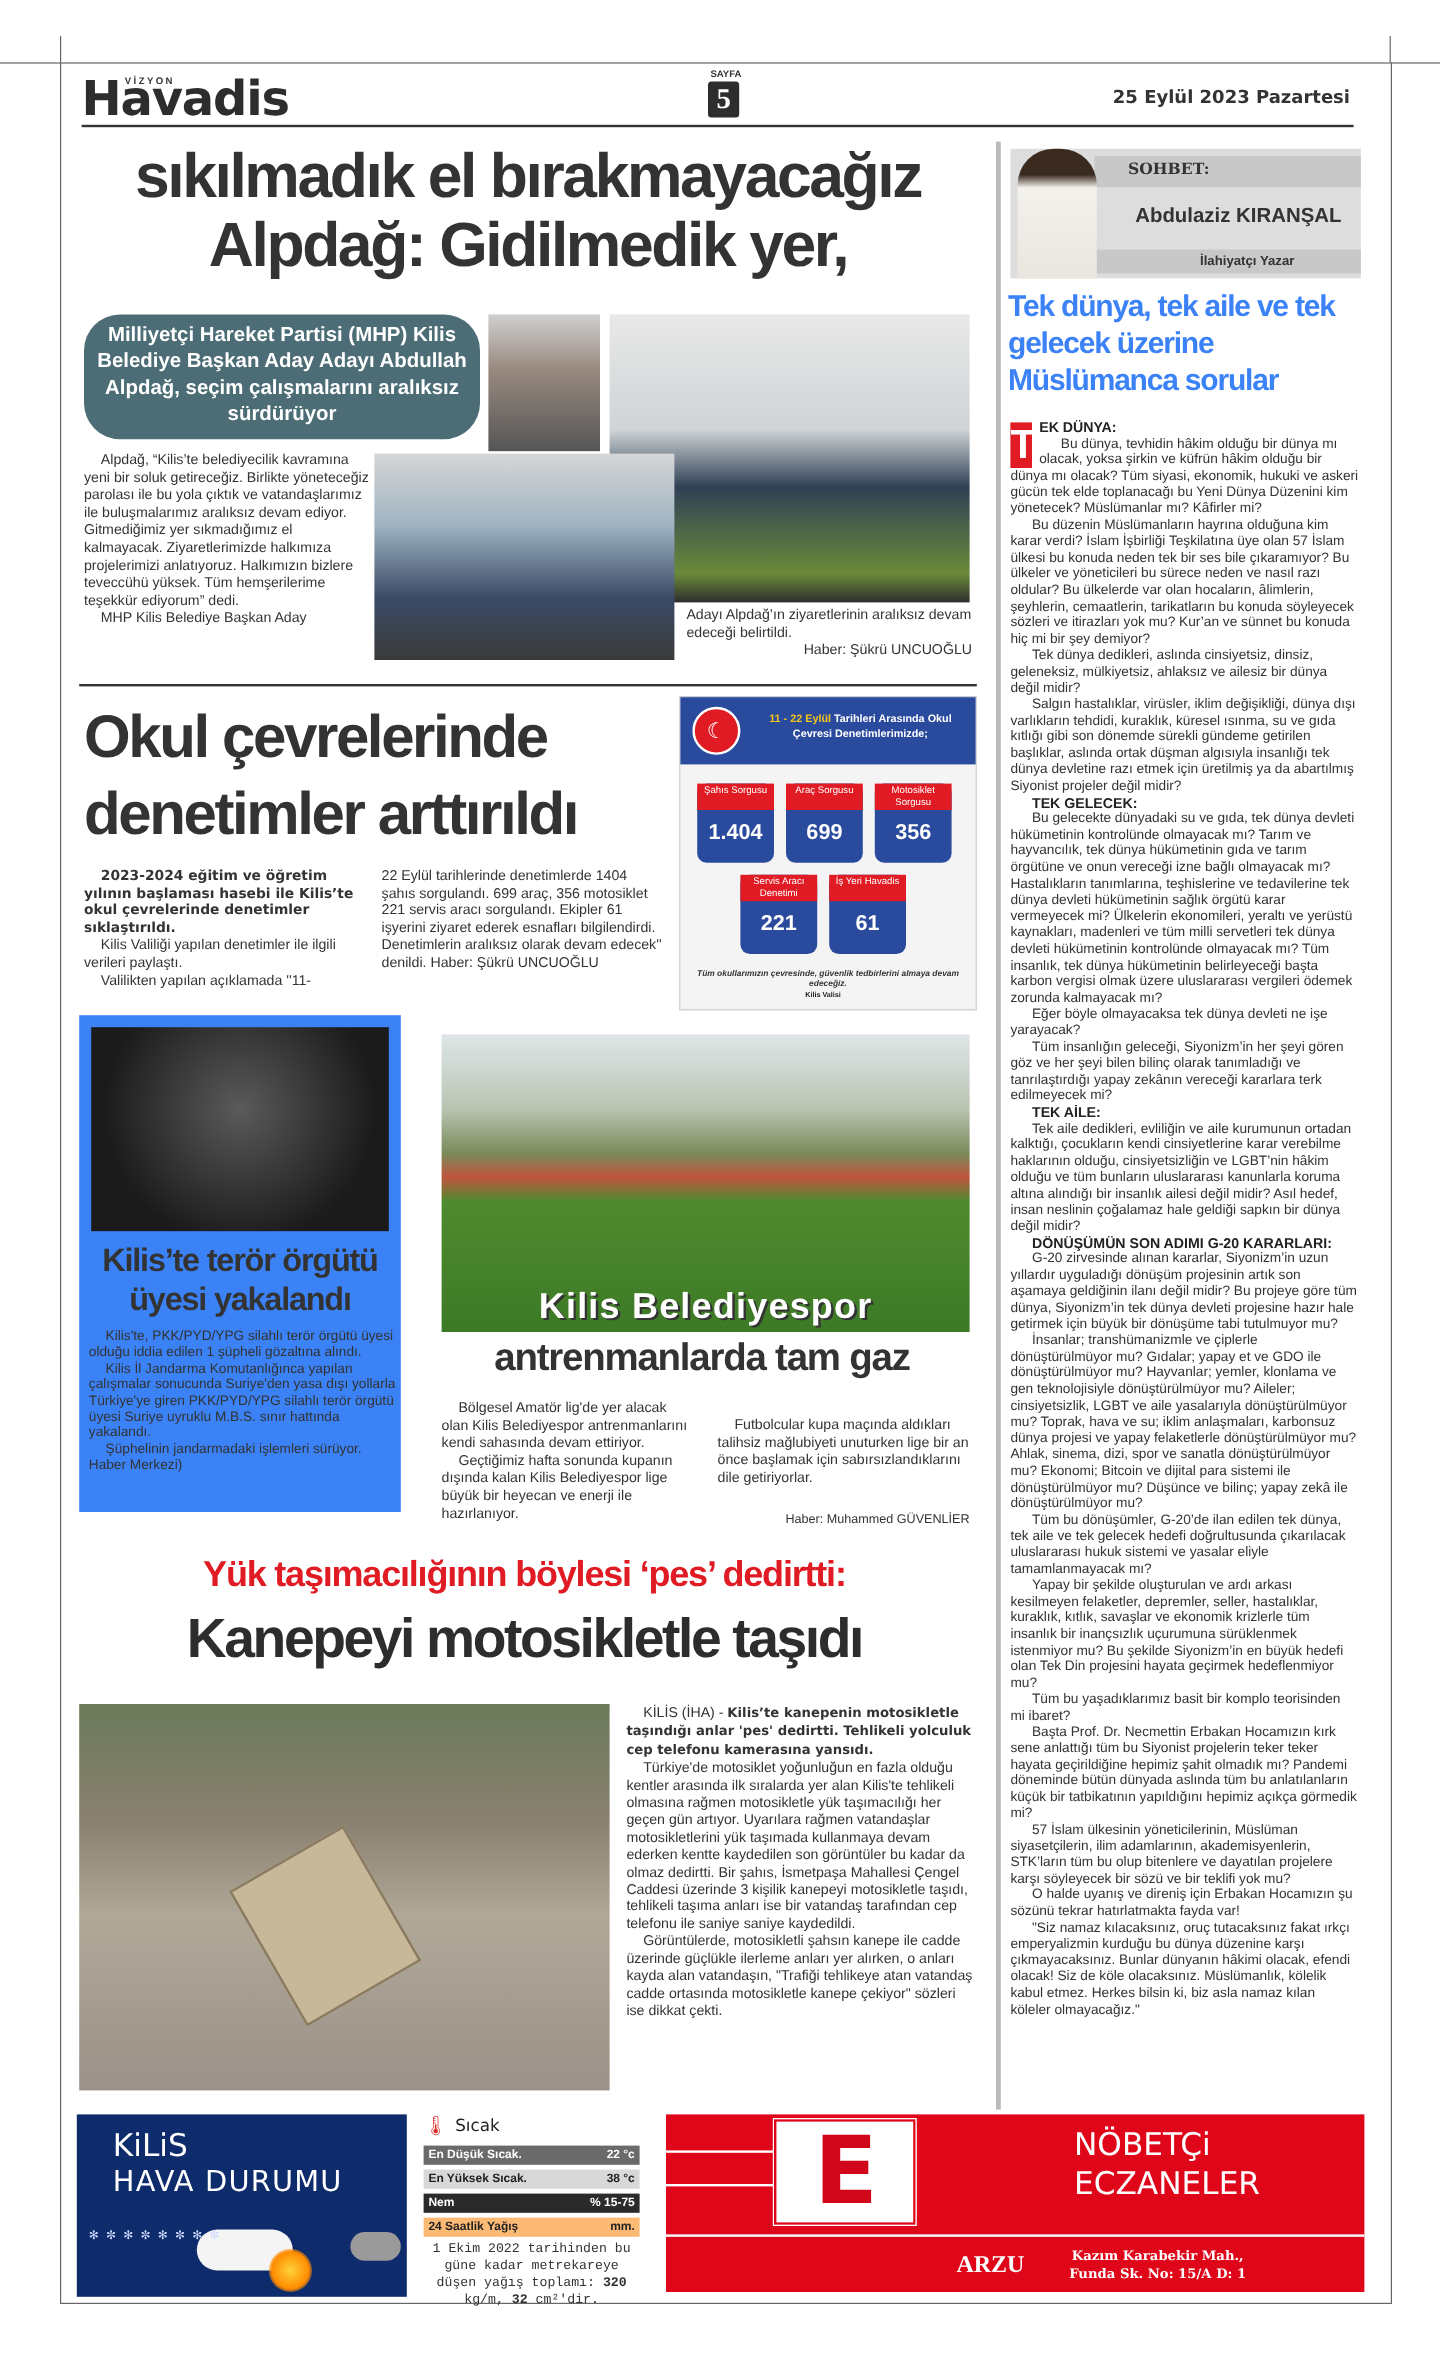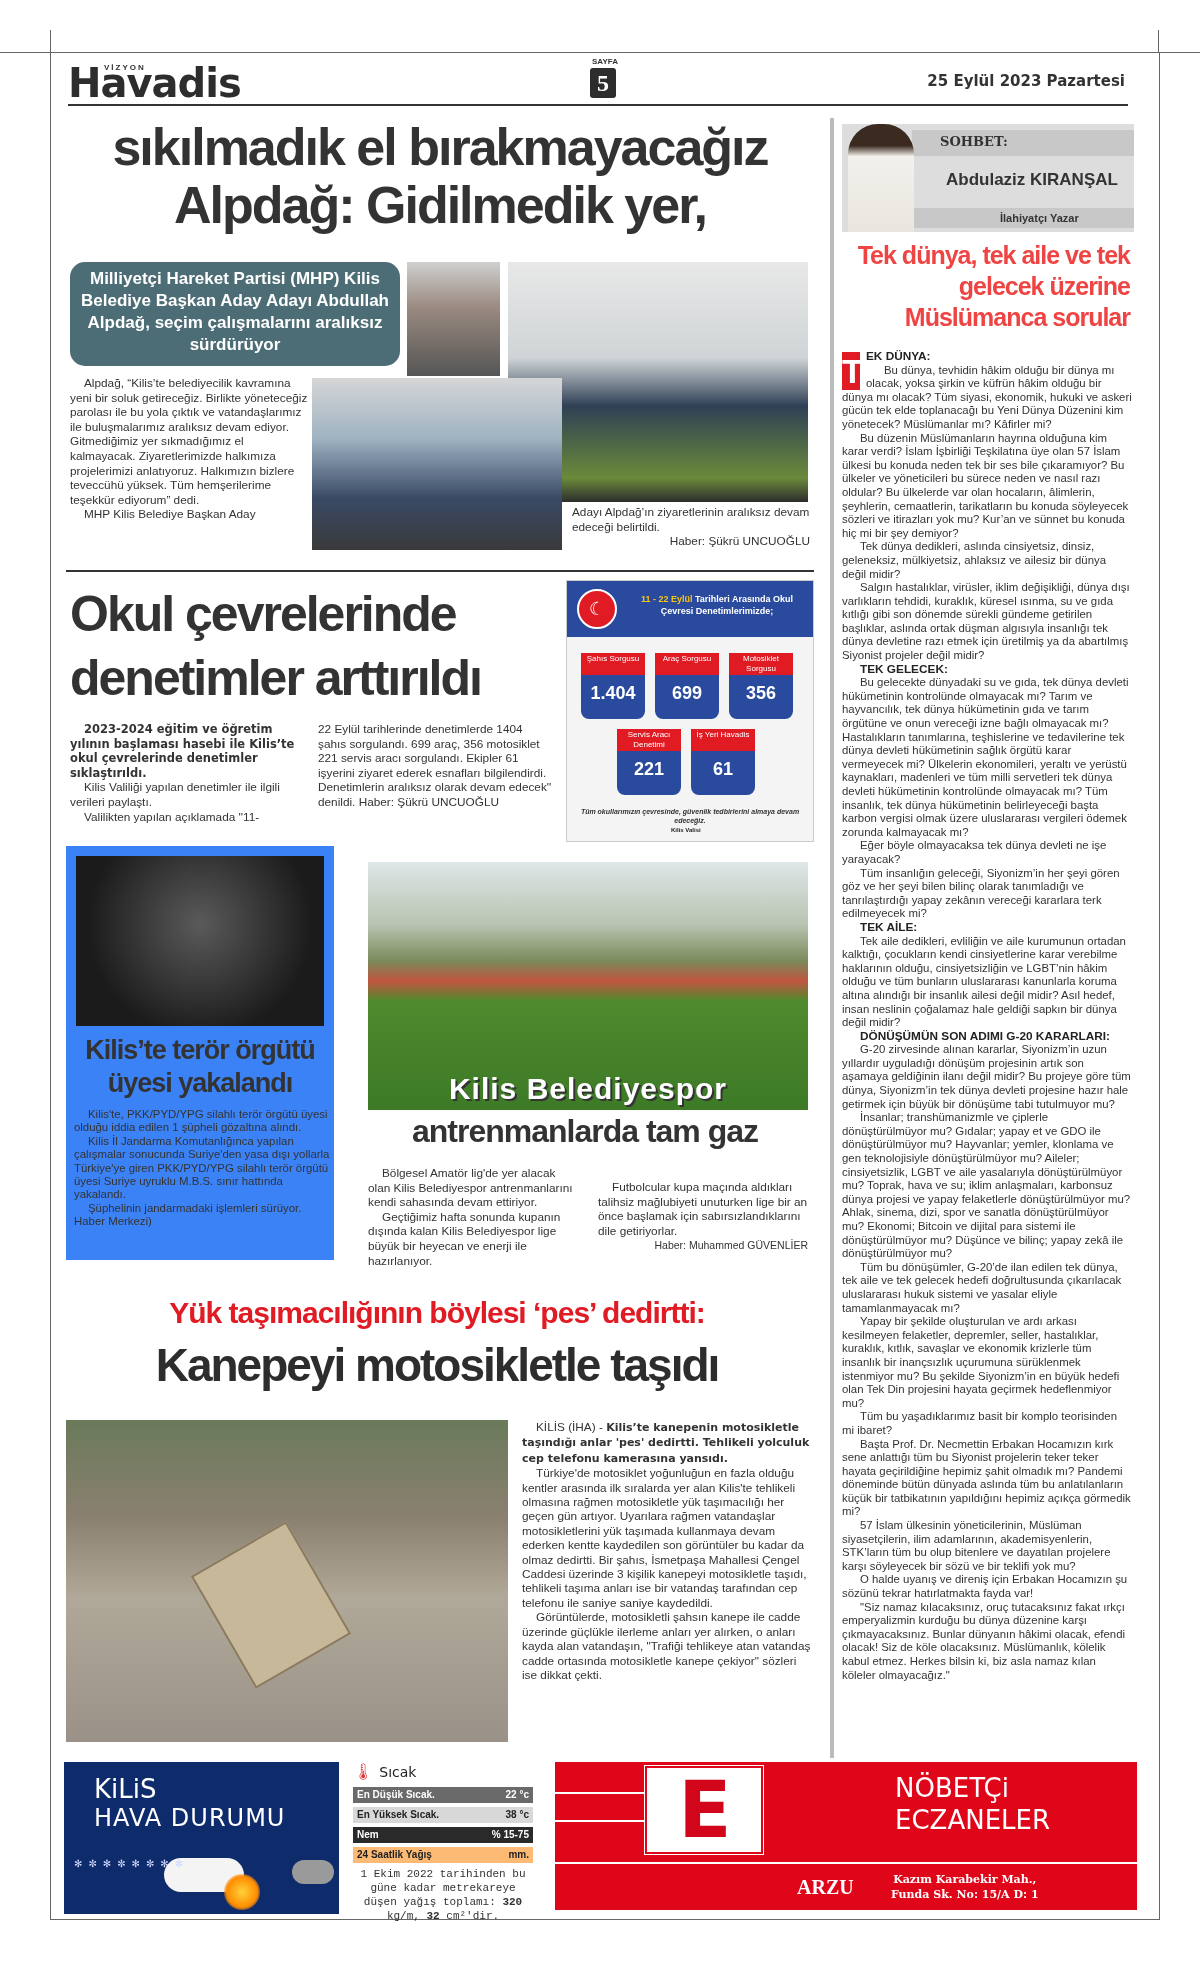--- a/index.html
+++ b/index.html
@@ -7,38 +7,38 @@
 .abs{position:absolute}
 .page-frame{position:absolute;left:50px;top:52px;width:1110px;height:1868px;border-left:1px solid #666;border-right:1px solid #666;border-bottom:1px solid #666}
 .topline{position:absolute;left:0;top:52px;width:1200px;height:1px;background:#666}
 .masthead-rule{position:absolute;left:68px;top:104px;width:1060px;height:2px;background:#333}
 .logo-small{left:104px;top:63px;font-size:8px;font-weight:bold;letter-spacing:2px;color:#333}
 .logo-big{left:68px;top:60px;font-size:40px;font-weight:bold;color:#2d2d2d;letter-spacing:-1px;font-family:"DejaVu Sans",sans-serif}
 .sayfa-lbl{left:592px;top:57px;font-size:8px;font-weight:bold;color:#333}
 .sayfa-num{left:590px;top:68px;width:26px;height:30px;background:#2d2d2d;color:#fff;font-family:"Liberation Serif",serif;font-size:24px;font-weight:bold;text-align:center;line-height:30px;border-radius:3px}
 .date{right:75px;top:72px;font-size:15px;font-weight:bold;color:#333;font-family:"DejaVu Sans",sans-serif}
 .h1a{left:70px;top:118px;width:740px;text-align:center;font-size:52px;color:#333;line-height:58px;font-weight:bold;letter-spacing:-2px}
-.mhp-box{left:70px;top:262px;width:330px;height:104px;background:#4c6d75;border-radius:15px;color:#fff;font-weight:bold;font-size:17px;line-height:22px;text-align:center;padding-top:6px}
+.mhp-box{left:70px;top:262px;width:330px;height:104px;background:#4c6d75;border-radius:30px;color:#fff;font-weight:bold;font-size:17px;line-height:22px;text-align:center;padding-top:6px}
 .photo{background:#888;overflow:hidden}
 .col-text{font-size:11.8px;line-height:14.6px;color:#333}
 .col-text p{text-indent:14px}
 .h1b{left:70px;top:582px;width:480px;text-align:left;font-size:50px;line-height:64px;color:#333;font-weight:bold;letter-spacing:-2px}
 .info{left:566px;top:580px;width:248px;height:262px;background:#f4f4f4;border:1px solid #ccc}
 .info-head{position:absolute;left:0;top:0;width:100%;height:56px;background:#2a4a9e}
 .info-title{position:absolute;left:60px;top:12px;font-size:9px;font-weight:bold;color:#fff;text-align:center;width:180px;line-height:12px}
 .info-title .y{color:#f5c518}
 .stat{position:absolute;width:64px;height:66px;background:#2a4a9e;border-radius:8px;color:#fff;text-align:center}
 .stat .lab{position:absolute;left:0;top:0;width:100%;height:22px;background:#e01b24;font-size:8px;line-height:10px;padding-top:1px}
 .stat .val{position:absolute;left:0;top:30px;width:100%;font-size:18px;font-weight:bold}
 .info-foot{position:absolute;left:0;top:226px;width:100%;text-align:center;font-size:7px;font-style:italic;font-weight:bold;line-height:9px;color:#333}
 .right-col{left:830px;top:118px;width:300px;height:1640px;border-left:4px solid #bbb}
 .sohbet{left:842px;top:124px;width:292px;height:108px;background:#ddd}
 .sohbet .band1{position:absolute;left:70px;top:6px;width:222px;height:26px;background:#c8c8c8}
 .sohbet .band2{position:absolute;left:70px;top:84px;width:222px;height:20px;background:#c8c8c8}
-.right-title{left:840px;top:240px;width:290px;text-align:right;font-size:25px;line-height:31px;color:#ef4444;font-weight:bold;letter-spacing:-1px}
+.right-title{left:840px;top:240px;width:290px;text-align:left;font-size:25px;line-height:31px;color:#3b82f6;font-weight:bold;letter-spacing:-1px}
 .essay{left:842px;top:350px;width:290px;font-size:11.4px;line-height:13.6px;color:#333}
 .essay p{text-indent:18px}
 .essay h4{font-size:11.8px;font-weight:bold;text-indent:18px;color:#222}
 .dropcap{float:left;width:18px;height:38px;background:#e01b24;color:#fff;font-size:34px;font-weight:bold;line-height:38px;text-align:center;margin:2px 6px 0 0}
 .gray-box{left:66px;top:846px;width:268px;height:414px;background:#3b82f6}
 .h2c{position:absolute;left:0;top:188px;width:100%;text-align:center;font-size:27px;line-height:33px;color:#333;font-weight:bold;letter-spacing:-1px}
 .sport-title{left:360px;top:1090px;width:450px;text-align:center;font-size:32px;line-height:38px;color:#333;font-weight:bold;letter-spacing:-1px}
 .red-head{left:64px;top:1296px;width:746px;text-align:center;font-size:30px;font-weight:bold;color:#e01b24;letter-spacing:-1px}
 .black-head{left:64px;top:1338px;width:746px;text-align:center;font-size:46px;font-weight:bold;color:#2d2d2d;letter-spacing:-2px}
 .weather{left:64px;top:1762px;width:275px;height:152px;background:#0e2b6b;color:#fff}
@@ -138,21 +138,21 @@
 <div class="abs photo" style="left:368px;top:862px;width:440px;height:248px;background:linear-gradient(180deg,#dfe6e8 0%,#b9c4b2 25%,#7a8a5a 40%,#c0553f 48%,#4f8a2e 56%,#3d7a26 100%)">
   <div class="abs" style="left:0;bottom:4px;width:100%;text-align:center;font-size:30px;font-weight:bold;color:#fff;text-shadow:2px 2px 0 #333;letter-spacing:1px">Kilis Belediyespor</div>
 </div>
 <div class="abs sport-title" style="top:1112px">antrenmanlarda tam gaz</div>
 <div class="abs col-text" style="left:368px;top:1166px;width:210px">
   <p>Bölgesel Amatör lig'de yer alacak olan Kilis Belediyespor antrenmanlarını kendi sahasında devam ettiriyor.</p>
   <p>Geçtiğimiz hafta sonunda kupanın dışında kalan Kilis Belediyespor lige büyük bir heyecan ve enerji ile hazırlanıyor.</p>
 </div>
 <div class="abs col-text" style="left:598px;top:1180px;width:210px">
   <p>Futbolcular kupa maçında aldıkları talihsiz mağlubiyeti unuturken lige bir an önce başlamak için sabırsızlandıklarını dile getiriyorlar.</p>
-  <div style="text-align:right;font-size:10.5px;margin-top:0">Haber: Muhammed GÜVENLİER</div>
+  <div style="text-align:right;font-size:10.5px;margin-top:21px">Haber: Muhammed GÜVENLİER</div>
 </div>
 
 <div class="abs red-head">Yük taşımacılığının böylesi ‘pes’ dedirtti:</div>
 <div class="abs black-head">Kanepeyi motosikletle taşıdı</div>
 <div class="abs photo" style="left:66px;top:1420px;width:442px;height:322px;background:linear-gradient(180deg,#6a7a5a 0%,#8a8070 30%,#b0a898 55%,#9a9288 100%)">
   <div class="abs" style="left:150px;top:120px;width:110px;height:130px;background:#c8b89a;transform:rotate(-30deg);border:2px solid #8a7a60"></div>
 </div>
 <div class="abs col-text" style="left:522px;top:1420px;width:290px;font-size:11.8px;line-height:14.4px">
   <p><span>KİLİS (İHA) - </span><b style="font-family:'DejaVu Sans',sans-serif;font-size:11px">Kilis’te kanepenin motosikletle taşındığı anlar 'pes' dedirtti. Tehlikeli yolculuk cep telefonu kamerasına yansıdı.</b></p>
   <p>Türkiye'de motosiklet yoğunluğun en fazla olduğu kentler arasında ilk sıralarda yer alan Kilis'te tehlikeli olmasına rağmen motosikletle yük taşımacılığı her geçen gün artıyor. Uyarılara rağmen vatandaşlar motosikletlerini yük taşımada kullanmaya devam ederken kentte kaydedilen son görüntüler bu kadar da olmaz dedirtti. Bir şahıs, İsmetpaşa Mahallesi Çengel Caddesi üzerinde 3 kişilik kanepeyi motosikletle taşıdı, tehlikeli taşıma anları ise bir vatandaş tarafından cep telefonu ile saniye saniye kaydedildi.</p>

